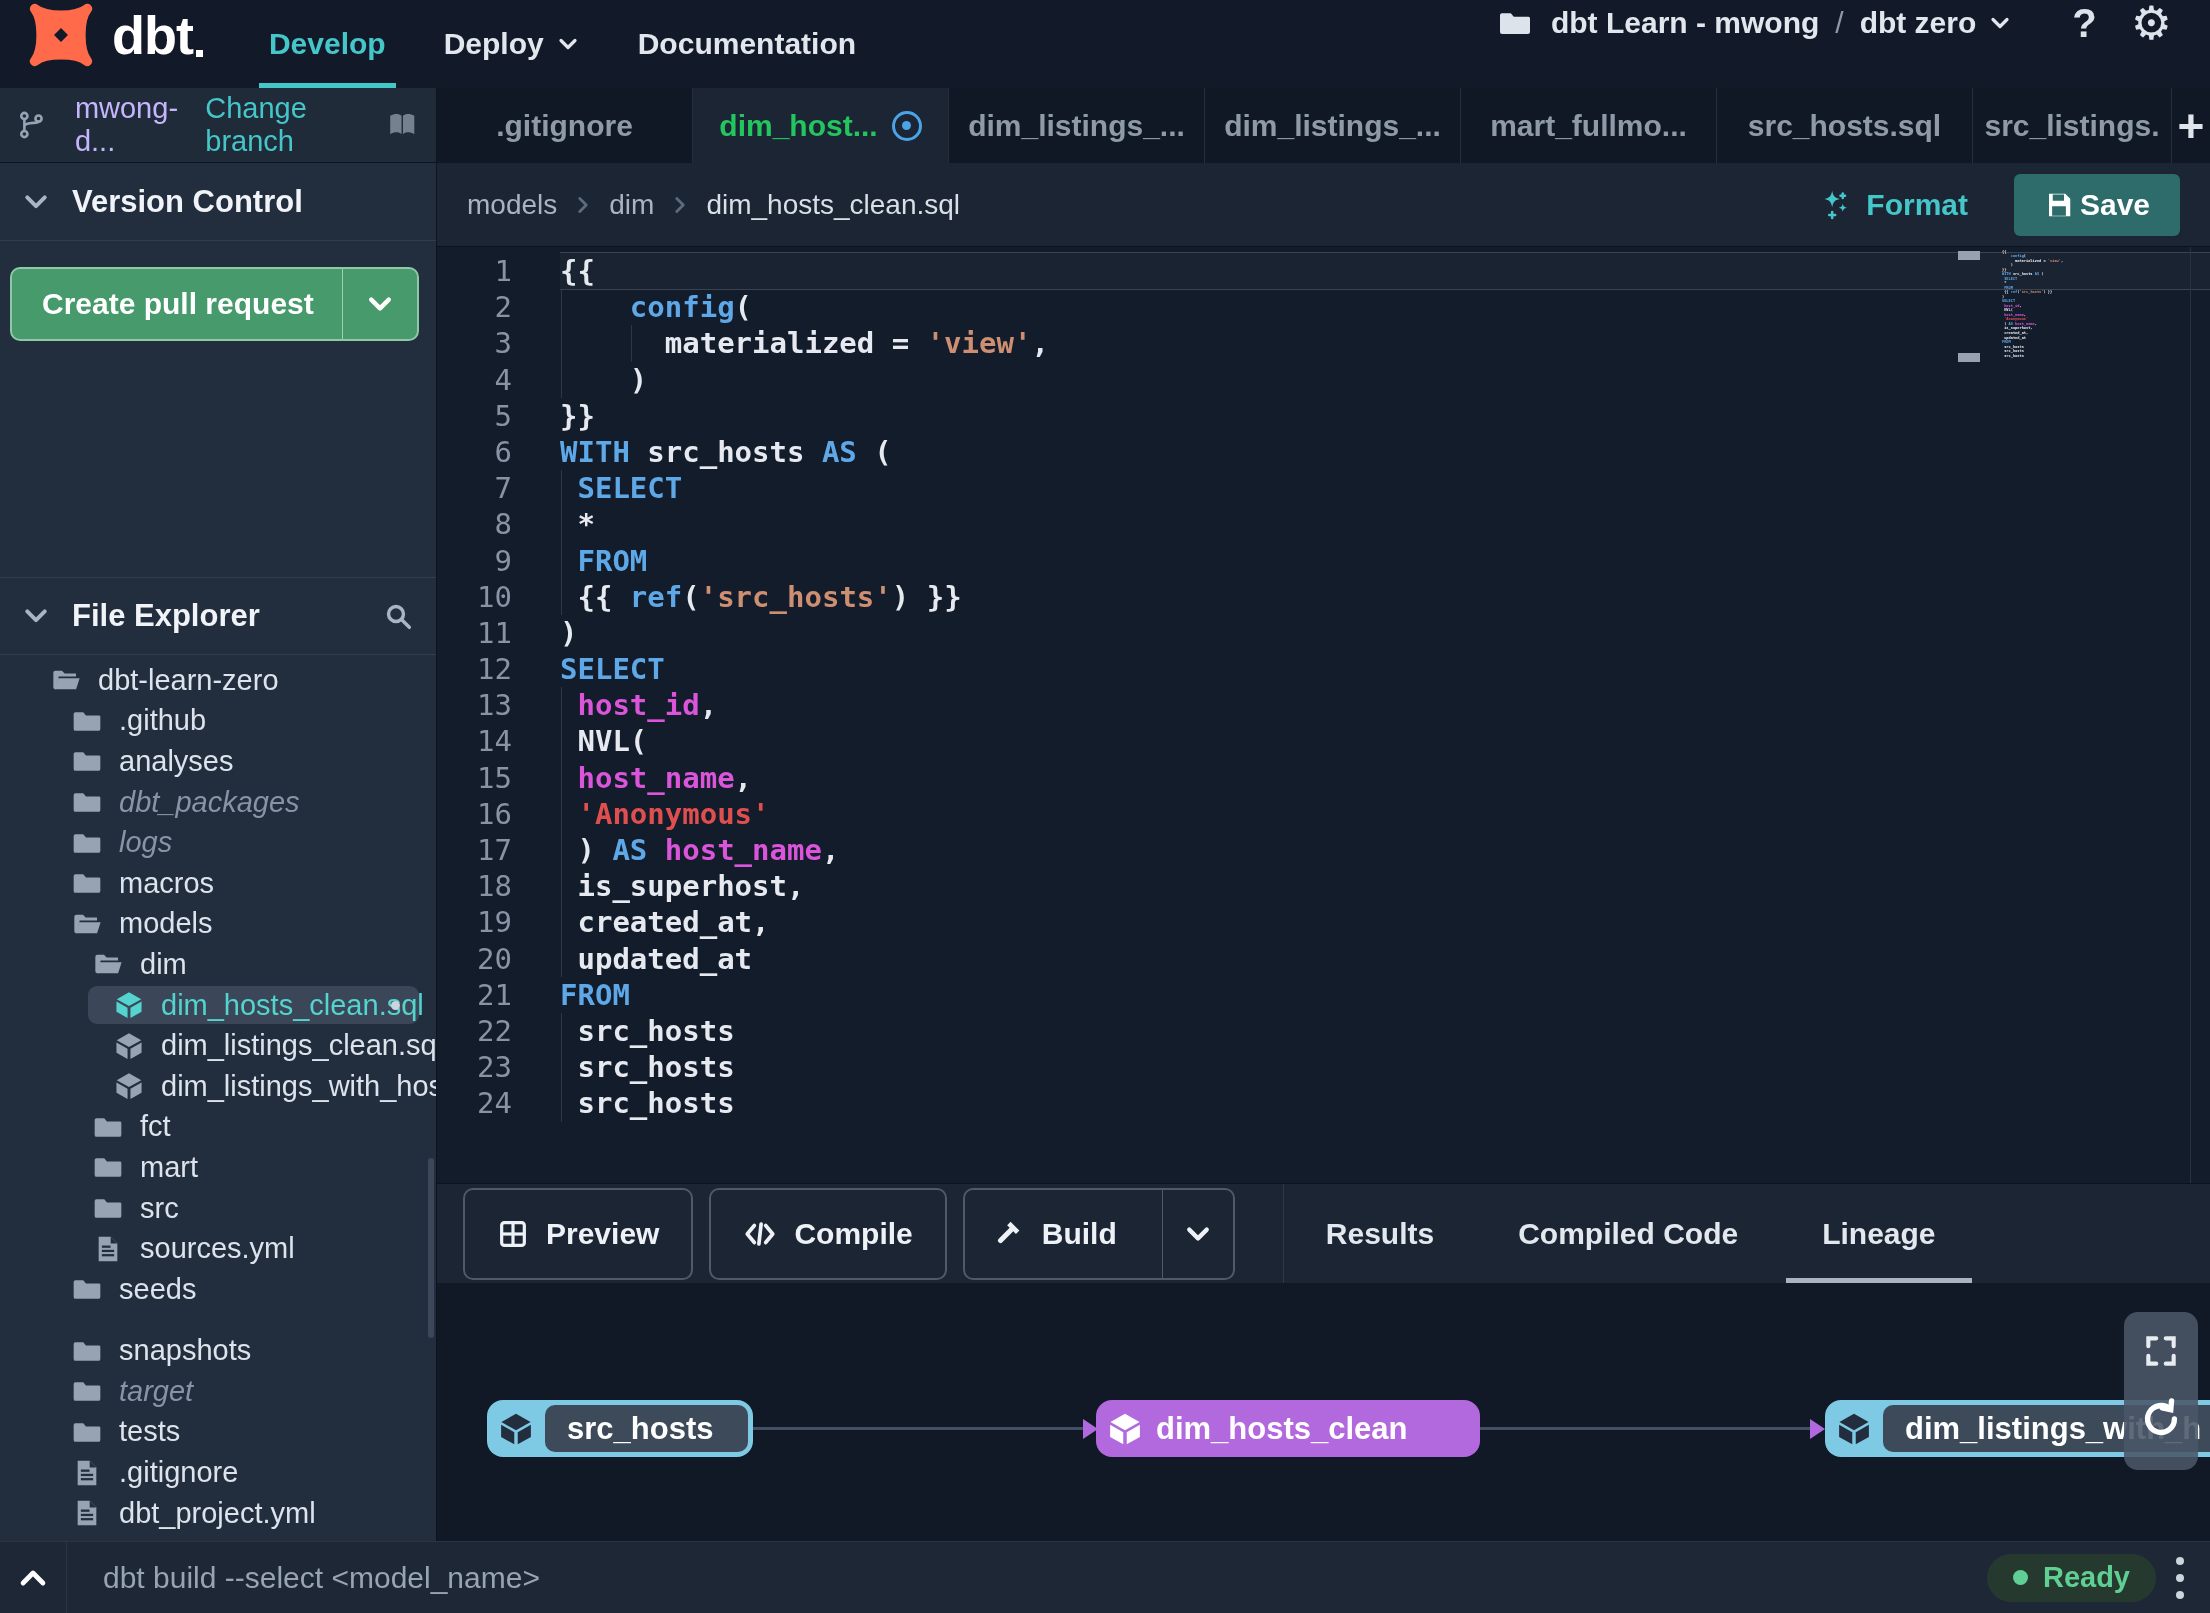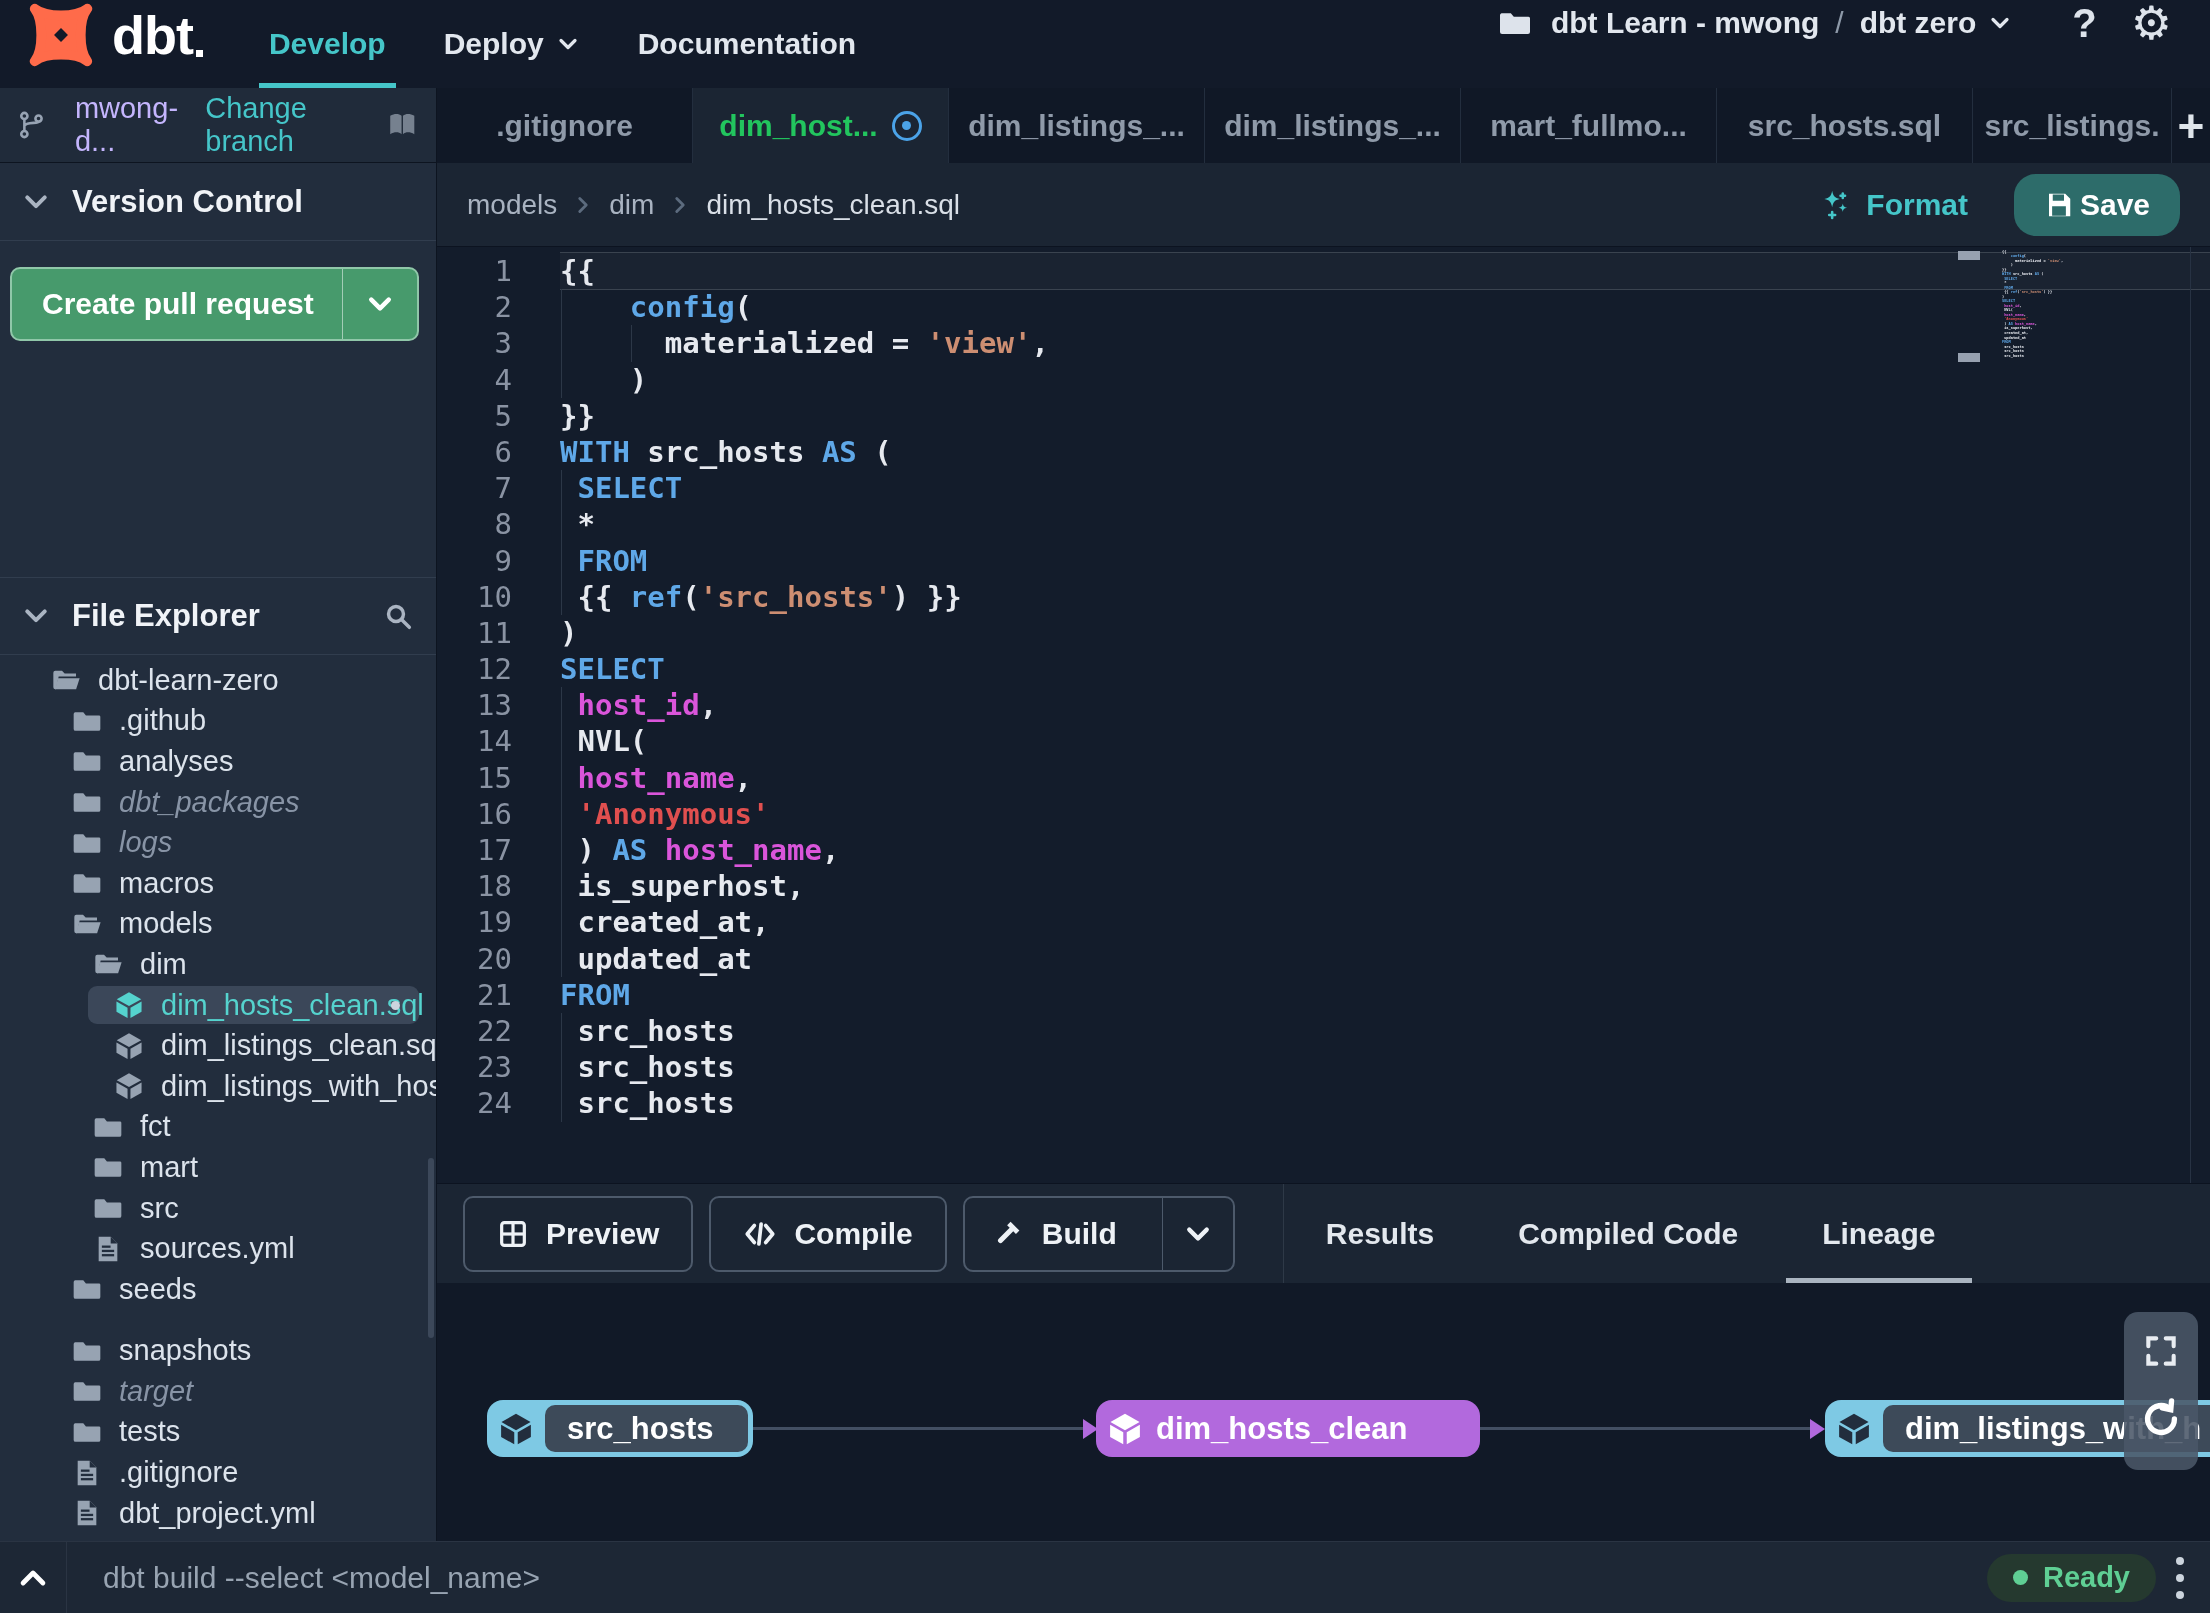--- a/index.html
+++ b/index.html
@@ -64,21 +64,21 @@
   .tree-dot{position:absolute;right:36px;top:50%;width:9px;height:9px;margin-top:-4.5px;border-radius:50%;background:#ccd4de;z-index:1;}
   .side-scroll{position:absolute;right:2px;top:995px;width:6px;height:180px;border-radius:3px;background:#3c485a;}
 
   
   .breadcrumb-bar{position:absolute;left:437px;top:163px;right:0;height:84px;background:#1b2533;
                   border-bottom:1px solid #0c1320;box-sizing:border-box;display:flex;align-items:center;padding:0 30px;}
   .bc-item{font-size:28px;color:#a9b3c1;}
   .bc-item.leaf{color:#d9dfe7;}
   .bc-sep{color:#5c6b7e;margin:0 16px;}
   .format-btn{margin-left:auto;display:flex;align-items:center;gap:14px;color:var(--teal,#45c6c9);font-size:30px;font-weight:600;}
-  .save-btn{margin-left:46px;width:166px;height:62px;background:#2d6c6a;border-radius:22px;
+  .save-btn{margin-left:46px;width:166px;height:62px;background:#2d6c6a;border-radius:6px;
             display:flex;align-items:center;justify-content:center;gap:6px;font-size:30px;font-weight:600;color:#fff;}
 
   
   .editor{position:absolute;left:437px;top:247px;right:0;height:936px;background:#131c2b;overflow:hidden;
           font-family:"DejaVu Sans Mono",monospace;}
   .gutter{position:absolute;left:0;top:6px;width:75px;}
   .ln{height:36.2px;line-height:36.2px;font-size:29px;color:#8a93a3;text-align:right;}
   .code-lines{position:absolute;left:123px;top:6px;right:0;}
   .code-line{height:36.2px;line-height:36.2px;font-size:29px;white-space:pre;position:relative;color:#e6e9ef;font-weight:bold;box-sizing:border-box;}
   .code-line.current{background:rgba(255,255,255,.03);box-shadow:0 1px 0 #3a434f,0 -1px 0 #3a434f;}
@@ -86,21 +86,21 @@
   .tok-id{color:var(--id,#da55da);} .tok-p{color:#e6e9ef;}
   .guide{position:absolute;top:0;bottom:0;width:1px;background:#2c3747;}
   .scroll-line{position:absolute;right:19px;top:0;bottom:0;width:1px;background:#273243;}
   .minimap{position:absolute;left:1565px;top:2px;width:186px;height:130px;overflow:hidden;}
   .minimap-inner{transform:scale(.125);transform-origin:top left;width:1480px;}
   .mm-mark{position:absolute;width:22px;height:9px;background:#97a1b0;left:1521px;}
 
   
   .toolbar{position:absolute;left:437px;top:1183px;right:0;height:100px;background:#1b2533;
            border-top:1px solid #0c1320;box-sizing:border-box;display:flex;align-items:center;}
-  .btn{height:76px;border:2px solid #4d5a6b;border-radius:10px;display:flex;align-items:center;justify-content:center;
+  .btn{height:92px;border:2px solid #4d5a6b;border-radius:10px;display:flex;align-items:center;justify-content:center;
        gap:17px;font-size:30px;font-weight:700;color:#eef2f6;padding:0 32px;box-sizing:border-box;}
   .btn-icon{color:#eef2f6;}
   .btn-preview{margin-left:26px;}
   .btn-compile{margin-left:16px;}
   .btn-build{margin-left:16px;padding:0;}
   .build-main{display:flex;align-items:center;gap:17px;padding:0 28px;}
   .build-caret{width:70px;align-self:stretch;border-left:1px solid #4d5a6b;display:flex;align-items:center;justify-content:center;}
   .tb-divider{width:1px;height:100px;background:#2e3947;margin-left:48px;}
   .bp-tab{height:100%;display:flex;align-items:center;justify-content:center;font-size:30px;font-weight:600;
           color:#e3e8ee;position:relative;padding:0 42px;}

